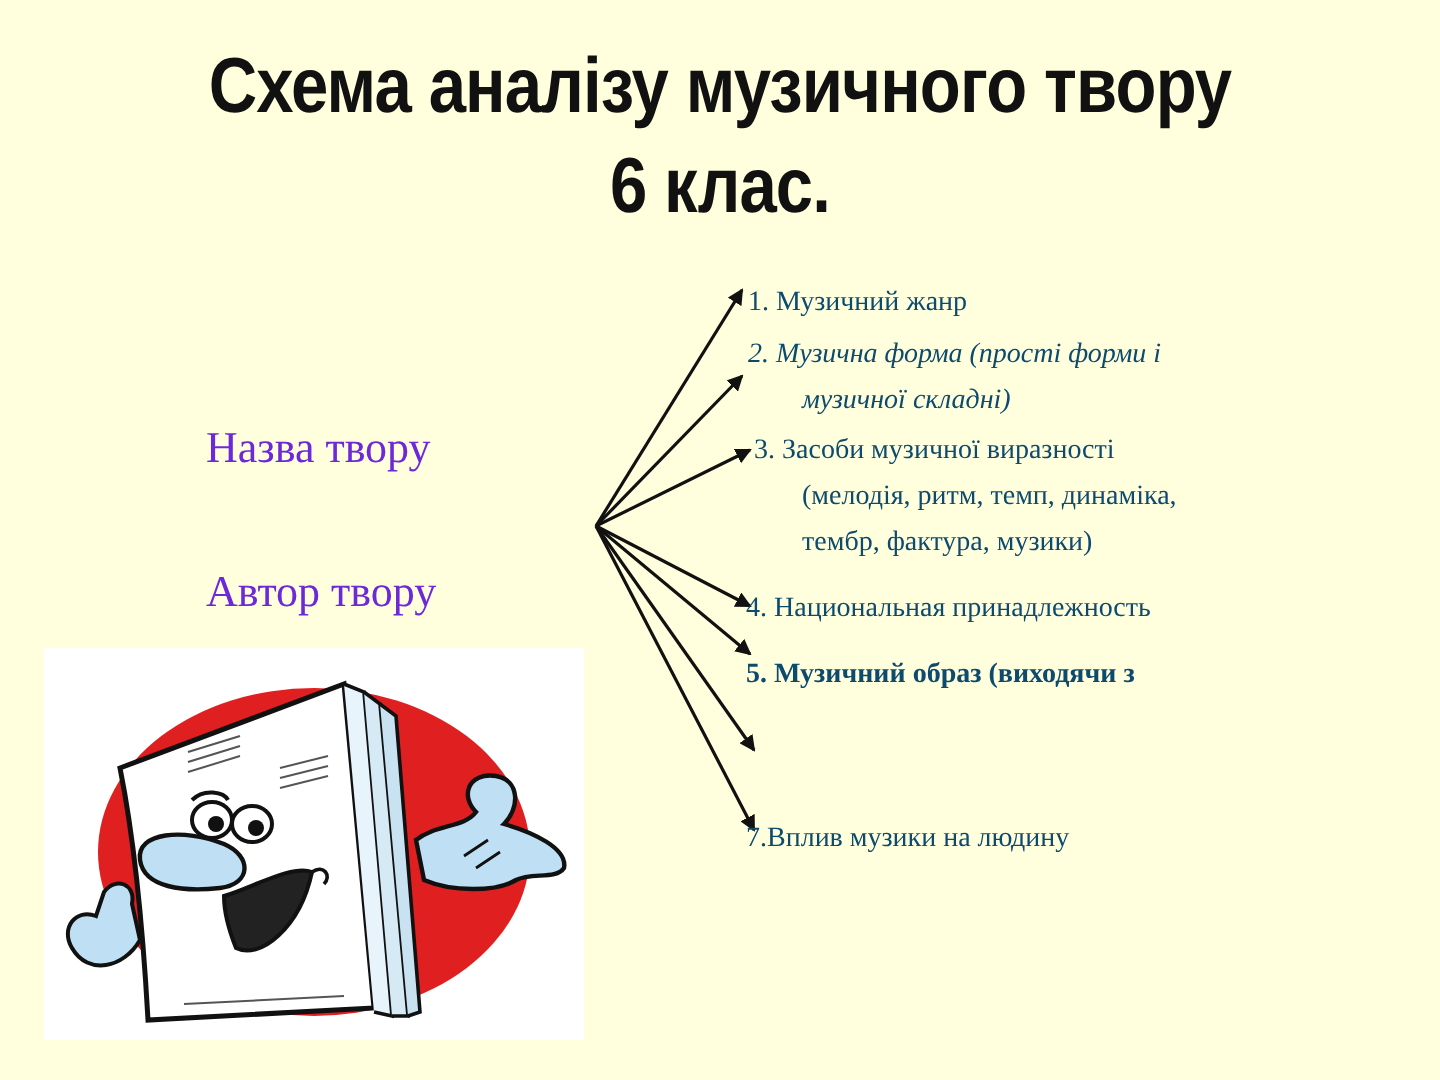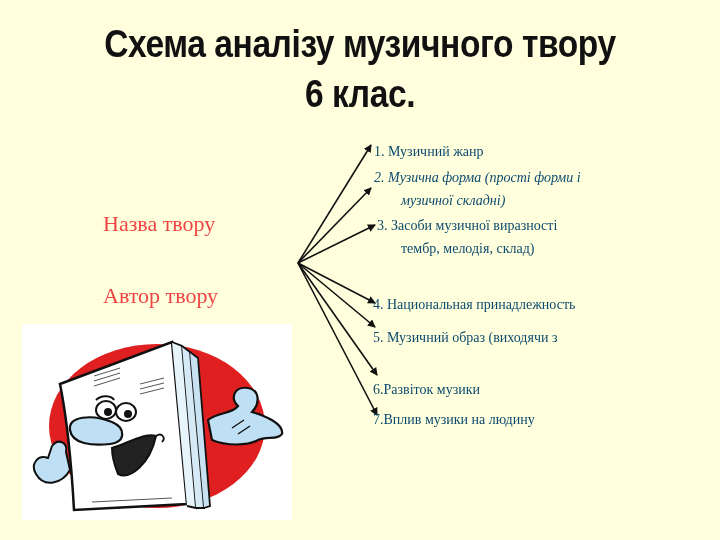--- a/index.html
+++ b/index.html
@@ -35,21 +35,21 @@
       color: #111;
     }
     .title.line1 { top: 19px; }
     .title.line2 { top: 69px; }
 
     .left-label {
       position: absolute;
       left: 103px;
       font-size: 22px;
       line-height: 26px;
-      color: #ef4444;
+      color: #6d28d9;
     }
     .left-label.name { top: 211px; }
     .left-label.author { top: 283px; }
 
     .arrows {
       position: absolute;
       left: 0; top: 0;
       width: 720px; height: 540px;
       pointer-events: none;
     }
@@ -110,36 +110,34 @@
 
   <div class="item" style="left:374px; top:166px;font-style:italic;">
     <span>2.</span>
     <span>Музична форма (прості форми і</span>
     <span class="cont">музичної складні)</span>
   </div>
 
   <div class="item" style="left:377px; top:214px;">
     <span>3.</span>
     <span>Засоби музичної виразності</span>
-    <span class="cont" style="padding-left:24px;">тембр, мелодія, склад)</span>
+    <span class="cont" style="padding-left:24px;">(мелодія, ритм, темп, динаміка,</span>
+    <span class="cont" style="padding-left:24px;">тембр, фактура, музики)</span>
   </div>
 
   <div class="item" style="left:373px; top:293px;">
     <span>4.</span>
     <span>Национальная принадлежность</span>
   </div>
 
-  <div class="item" style="left:373px; top:326px;">
+  <div class="item" style="left:373px; top:326px;font-weight:bold;">
     <span>5.</span>
     <span>Музичний образ (виходячи з</span>
   </div>
 
-  <div class="item" style="left:373px; top:378px;">
-    <span>6.</span><span>Развіток музики</span>
-  </div>
 
   <div class="item" style="left:373px; top:408px;">
     <span>7.</span><span>Вплив музики на людину</span>
   </div>
 
   <div class="clipart">
     <svg width="270" height="196" viewBox="0 0 270 196" xmlns="http://www.w3.org/2000/svg">
 
       <ellipse cx="135" cy="102" rx="108" ry="82" fill="#E02020"></ellipse>
 

